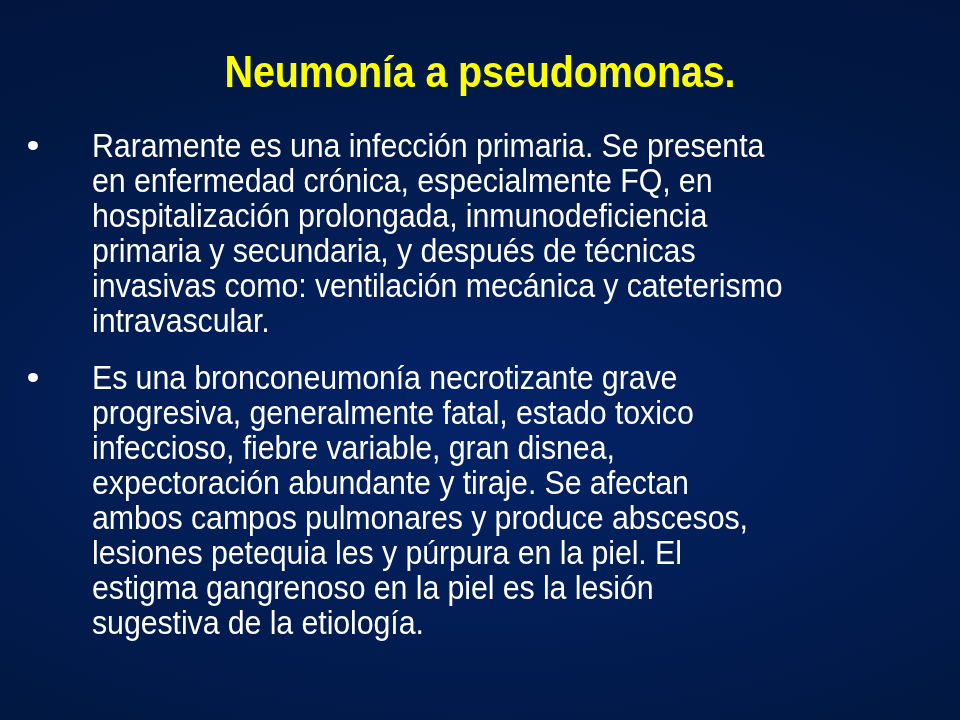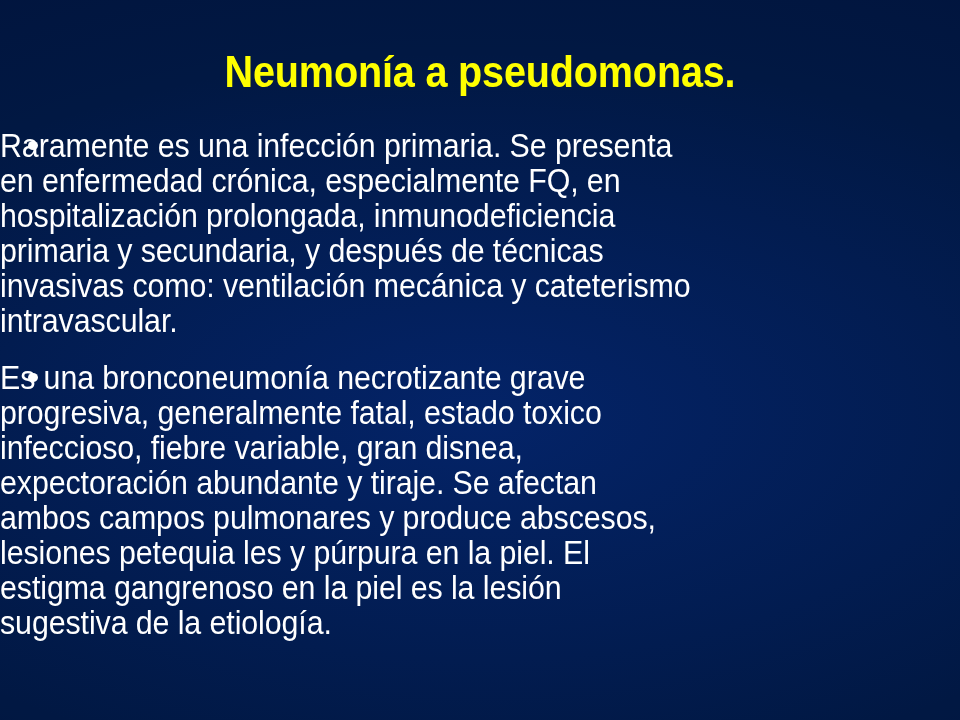--- a/index.html
+++ b/index.html
@@ -77,20 +77,21 @@
   .body {
     position: absolute;
     left: 0;
     top: 128px;
     width: 960px;
   }
 
   .bullet-row {
     position: relative;
     display: block;
+    padding-left: 92px;
     color: #ffffff;
   }
 
   .bullet-row.second {
     margin-top: 22px;
   }
 
   .bullet-dot {
     position: absolute;
     left: 28px;

